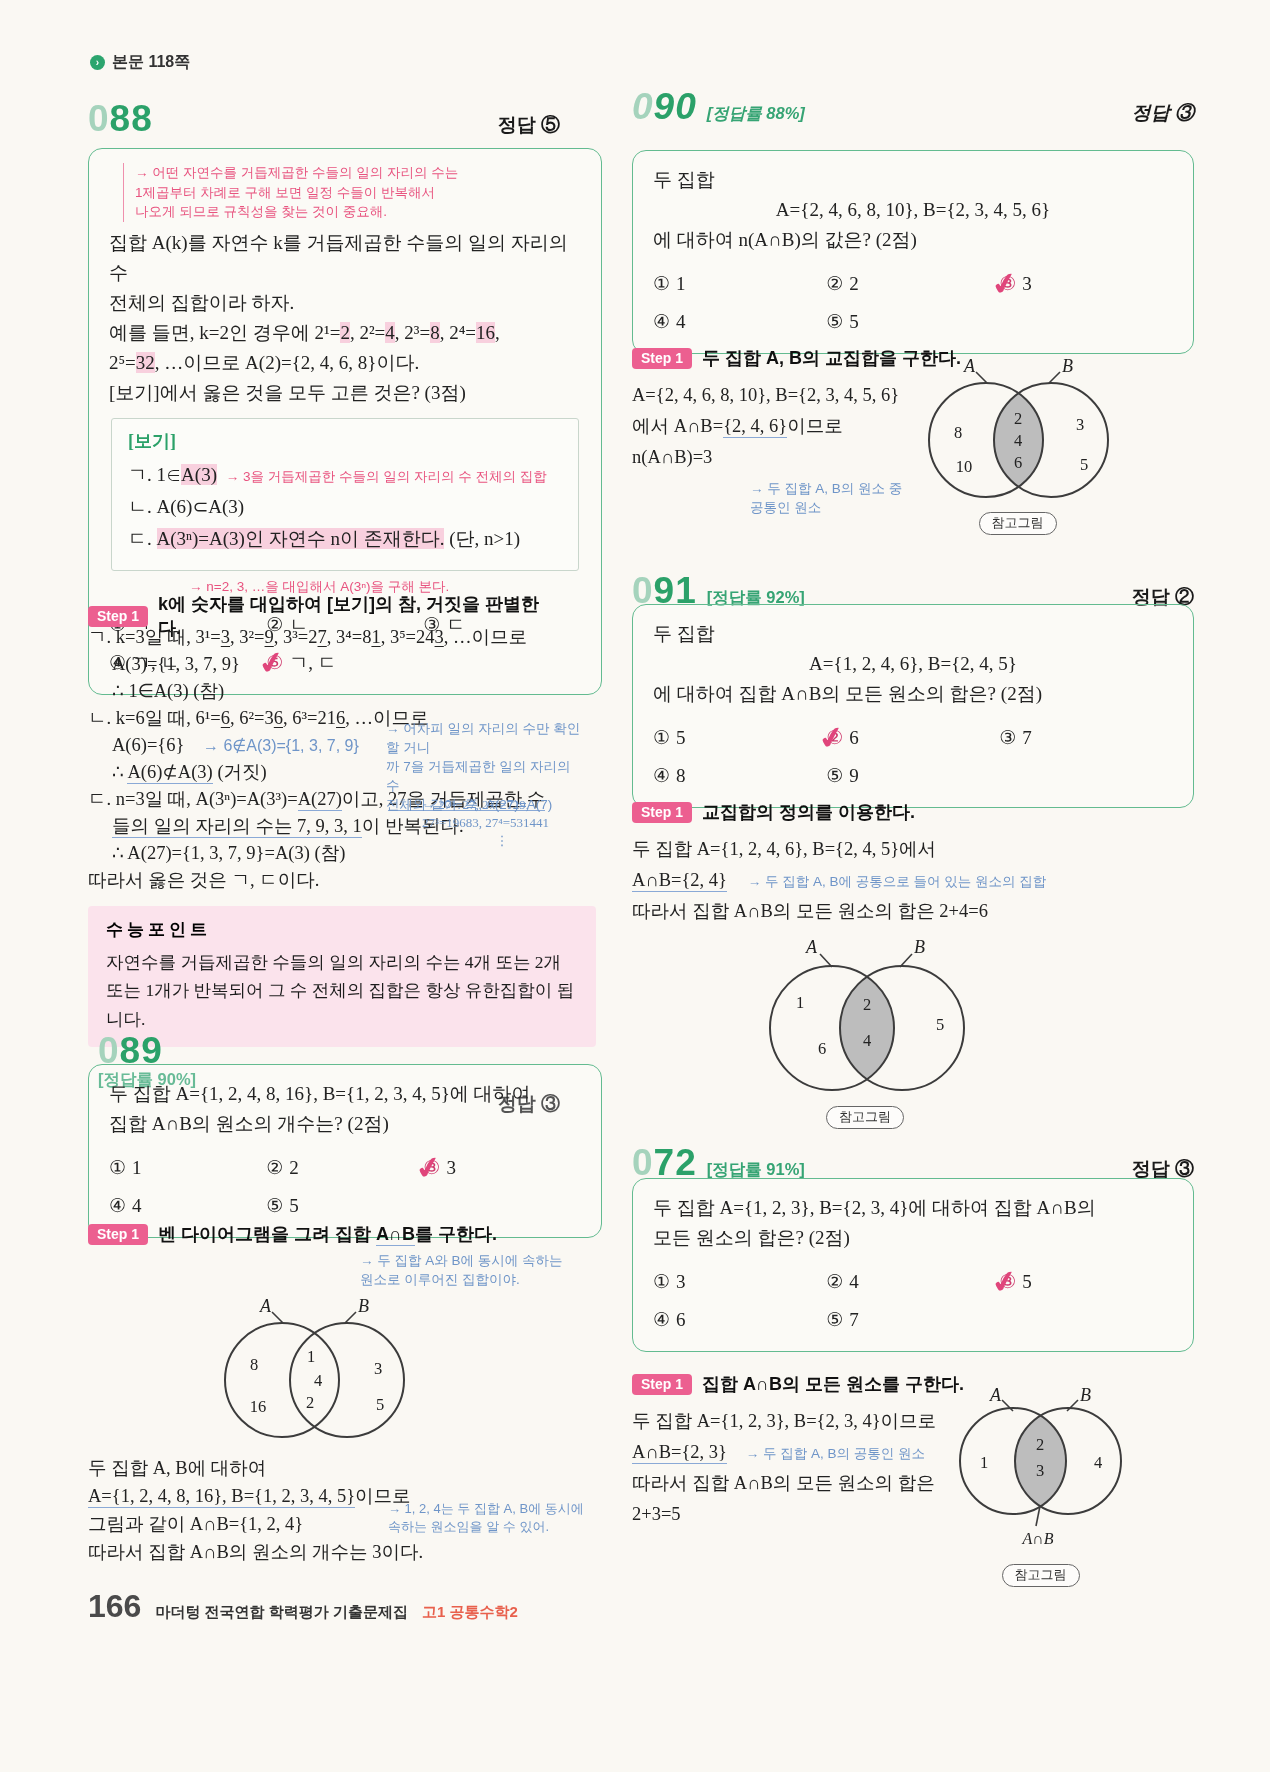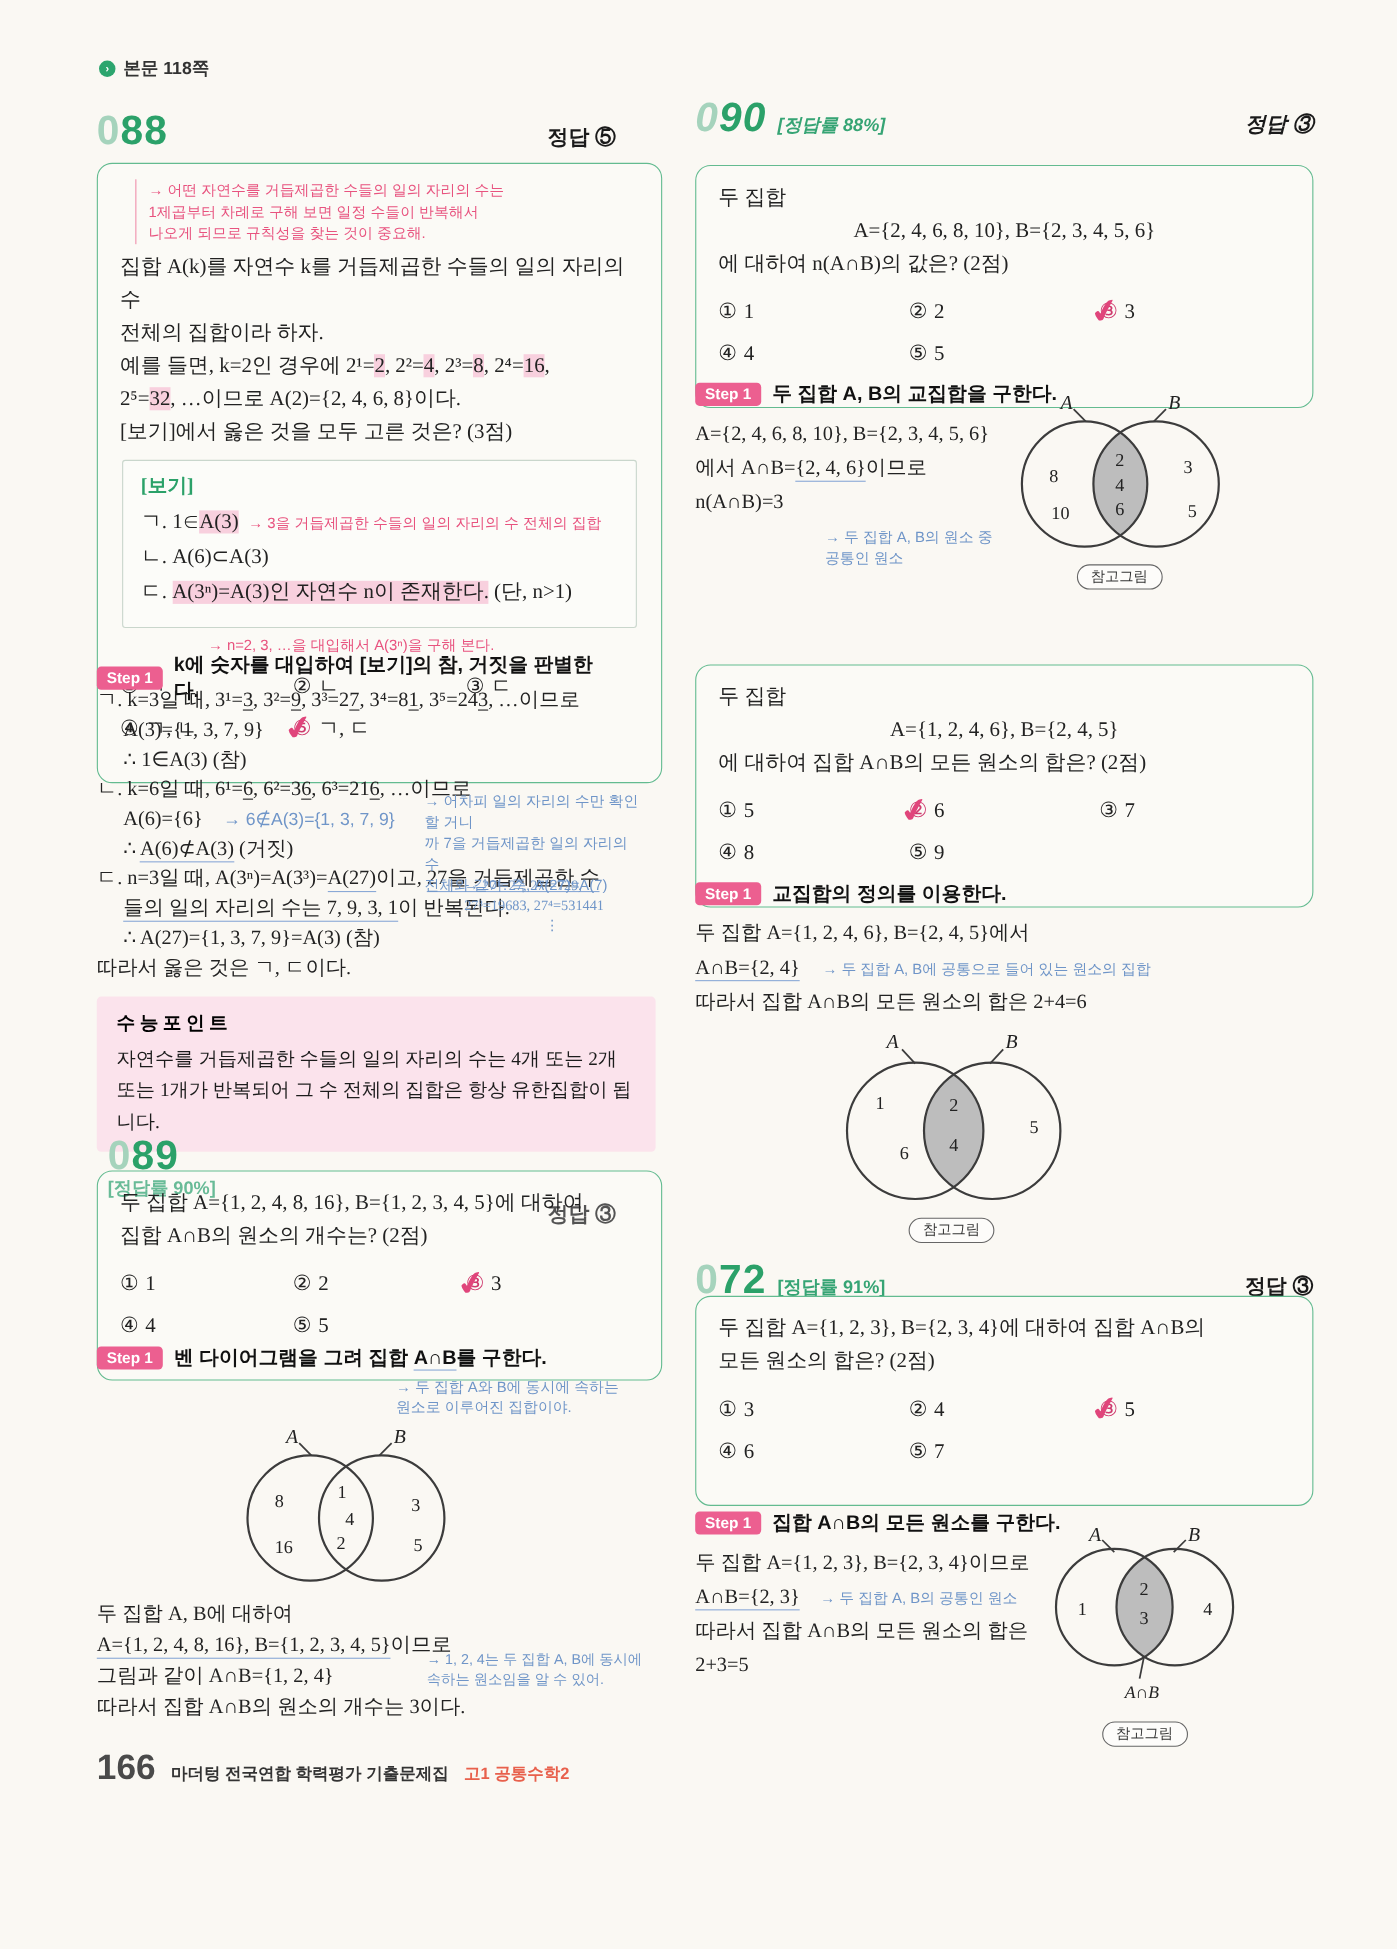--- a/index.html
+++ b/index.html
@@ -11,21 +11,21 @@
        align-items:center;justify-content:center;font-size:10px;font-weight:900;}
   .col{position:absolute;top:0;height:1556px;}
   .colL{left:88px;width:472px;}
   .colR{left:610px;width:590px;}
   .blk{position:absolute;left:0;width:100%;}
   .phead{display:flex;align-items:baseline;}
   .pnum{font-family:"Liberation Sans", sans-serif;font-weight:800;font-size:37px;letter-spacing:1px;color:#2ba169;line-height:1;}
   .pnum .lt{color:#a5d3bc;}
   .rate{font-family:"Liberation Sans", sans-serif;font-weight:700;font-size:16.5px;color:#36a474;margin-left:10px;text-align:right;}
   .ans{margin-left:auto;font-family:"Liberation Sans", sans-serif;font-weight:800;font-size:19px;color:#1a1a1a;}
-  .qbox{border:1.7px solid #63bb90;border-radius:14px;padding:14px 20px 29px 20px;background:rgba(255,255,255,0.25);}
+  .qbox{border:1.7px solid #63bb90;border-radius:14px;padding:14px 20px 12px 20px;background:rgba(255,255,255,0.25);}
   .qtext{font-size:19px;line-height:1.58;}
   .qcenter{text-align:center;}
   .pinknote{color:#e8537f;font-family:"Liberation Sans", sans-serif;font-size:13.5px;line-height:1.45;}
   .bluenote{color:#6f95c8;font-family:"Liberation Sans", sans-serif;font-size:13.5px;line-height:1.4;}
   .bluemath{color:#6f95c8;font-family:"Liberation Serif", serif;}
   .elbow-l{border-left:1.3px solid #ef8fad;padding-left:11px;margin-left:14px;margin-bottom:6px;}
   .bogi{border:1.2px solid #c9d6cc;border-radius:3px;padding:10px 16px 14px 16px;margin:10px 2px 12px 2px;background:rgba(255,255,255,0.35);}
   .bogi-title{color:#2ba169;font-weight:700;font-size:18px;margin-bottom:6px;}
   .bogi-line{font-size:19px;line-height:1.7;}
   .choices{display:flex;flex-wrap:wrap;margin-top:10px;}
@@ -256,20 +256,25 @@
         <text class="vnum" x="54" y="116">10</text>
         <text class="vnum" x="108" y="68">2</text>
         <text class="vnum" x="108" y="90">4</text>
         <text class="vnum" x="108" y="112">6</text>
         <text class="vnum" x="170" y="74">3</text>
         <text class="vnum" x="174" y="114">5</text>
       </svg>
       <div><span class="cap">참고그림</span></div>
     </div>
 
+    <div class="blk phead" style="top:572px;left:22px;width:562px;">
+      <span class="pnum"><span class="lt">0</span><span>91</span></span>
+      <span class="rate">[정답률 92%]</span>
+      <span class="ans">정답 ②</span>
+    </div>
 
     <div class="blk qbox" style="top:604px;left:22px;width:520px;">
       <div class="qtext">두 집합</div>
       <div class="qtext qcenter">A={1, 2, 4, 6}, B={2, 4, 5}</div>
       <div class="qtext">에 대하여 집합 A∩B의 모든 원소의 합은? (2점)</div>
       <div class="choices">
         <div class="choice"><span class="cnum">①</span><span>5</span></div>
         <div class="choice correct"><span class="chk">✔</span><span class="cnum">②</span><span>6</span></div>
         <div class="choice"><span class="cnum">③</span><span>7</span></div>
         <div class="choice"><span class="cnum">④</span><span>8</span></div>

